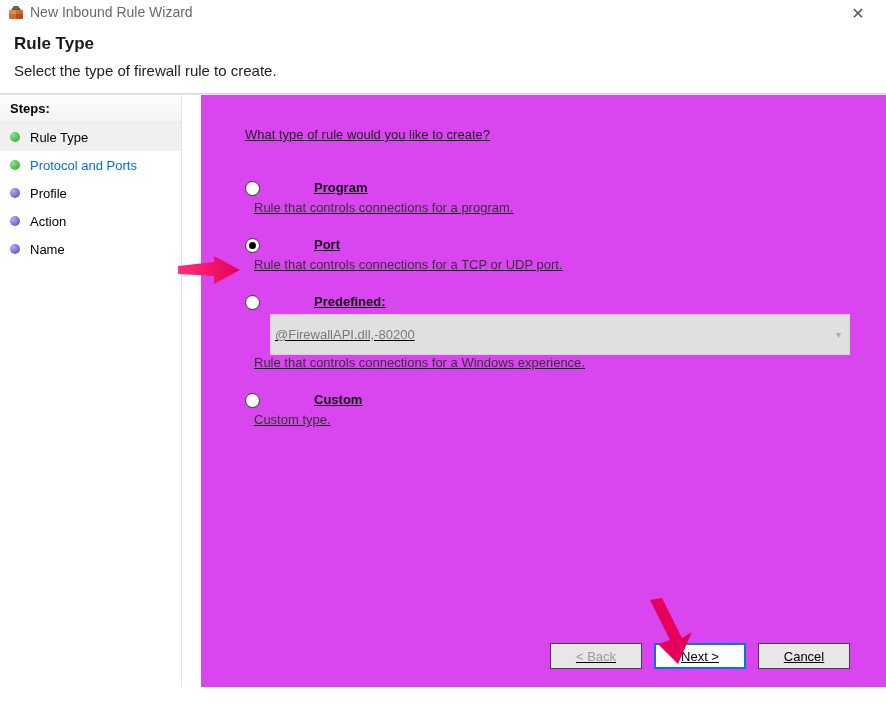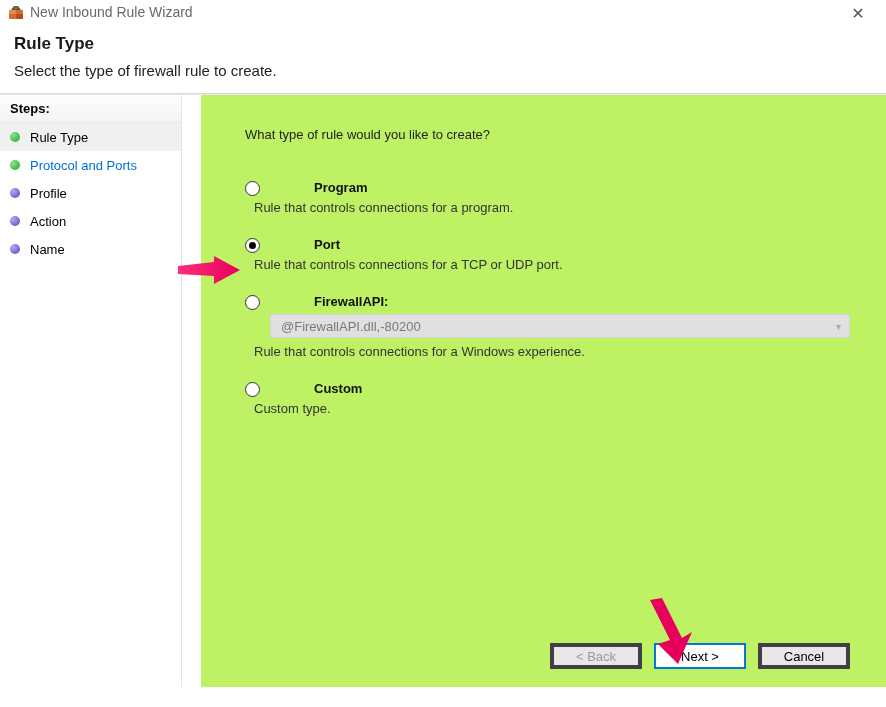--- a/index.html
+++ b/index.html
@@ -89,25 +89,26 @@
       height: 10px;
       border-radius: 50%;
       margin-right: 10px;
       flex-shrink: 0;
     }
     .bullet.green { background: radial-gradient(circle at 30% 30%, #8de28d, #1fa81f); }
     .bullet.purple { background: radial-gradient(circle at 30% 30%, #b9a8f0, #5a3ec2); }
     .step-item.link { color: #006fd6; }
     .content {
       flex: 1;
-      background: #bef264;
+      background: #d946ef;
       padding: 32px 36px 18px 44px;
       display: flex;
       flex-direction: column;
       position: relative;
+      text-decoration: underline;
     }
     .prompt-text {
       font-size: 13px;
       color: #222;
       margin-bottom: 38px;
     }
     .options { flex: 1; }
     .radio-row {
       display: flex;
       align-items: flex-start;
@@ -141,28 +142,27 @@
       margin-left: 44px;
     }
     .radio-desc {
       font-size: 13px;
       color: #333;
       margin-left: 9px;
       margin-bottom: 22px;
     }
     .predef-select {
       margin-left: 25px;
-      margin-bottom: 6px;
       background: #e0e0e0;
       color: #7a7a7a;
-      height: 24px;
+      height: 41px;
       width: 580px;
       display: flex;
       align-items: center;
-      padding: 0 10px;
+      padding: 0 4px;
       border: 1px solid #d5d5d5;
       font-size: 13px;
       position: relative;
     }
     .predef-select .chev {
       position: absolute;
       right: 8px;
       color: #aaa;
       font-size: 10px;
     }
@@ -172,21 +172,21 @@
       gap: 12px;
       padding-top: 12px;
     }
     .btn {
       width: 92px;
       height: 26px;
       font-size: 13px;
       display: inline-flex;
       align-items: center;
       justify-content: center;
-      border: 4px solid #404040;
+      border: 1px solid #404040;
       background: #e7e7e7;
       cursor: pointer;
     }
     .btn.disabled {
       color: #9a9a9a;
       cursor: default;
     }
     .btn.primary {
       border: 2px solid #0078d7;
       background: #ffffff;
@@ -269,21 +269,21 @@
       <div class="radio-desc">Rule that controls connections for a program.</div>
 
       <div class="radio-row">
         <span class="radio-circle selected"></span>
         <span class="radio-label">Port</span>
       </div>
       <div class="radio-desc">Rule that controls connections for a TCP or UDP port.</div>
 
       <div class="radio-row">
         <span class="radio-circle"></span>
-        <span class="radio-label">FirewallAPI:</span>
+        <span class="radio-label">Predefined:</span>
       </div>
       <div class="predef-select">
         <span>@FirewallAPI.dll,-80200</span>
         <span class="chev">▾</span>
       </div>
       <div class="radio-desc">Rule that controls connections for a Windows experience.</div>
 
       <div class="radio-row">
         <span class="radio-circle"></span>
         <span class="radio-label">Custom</span>

